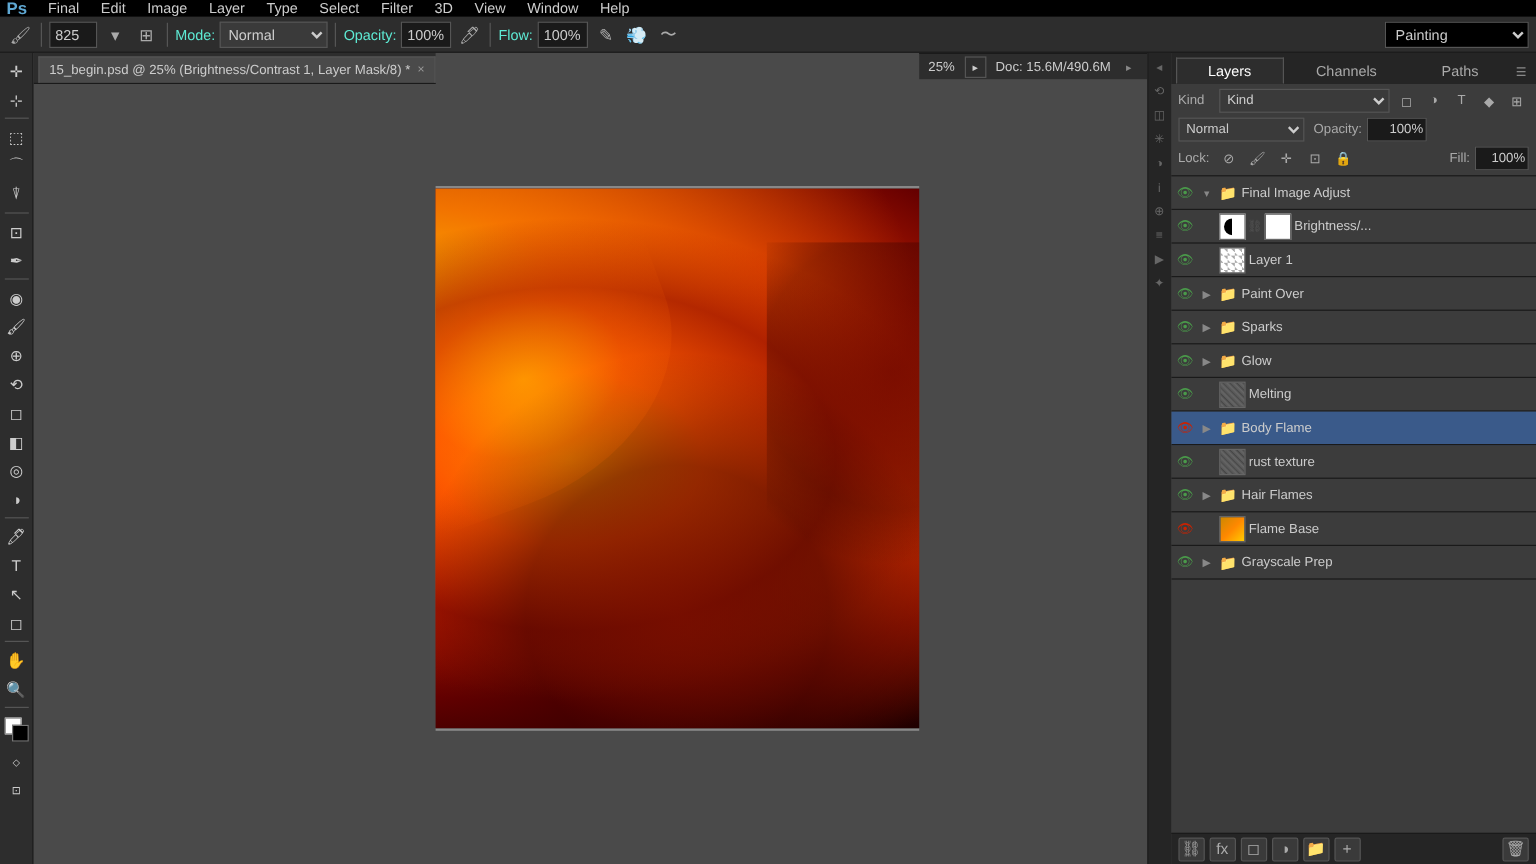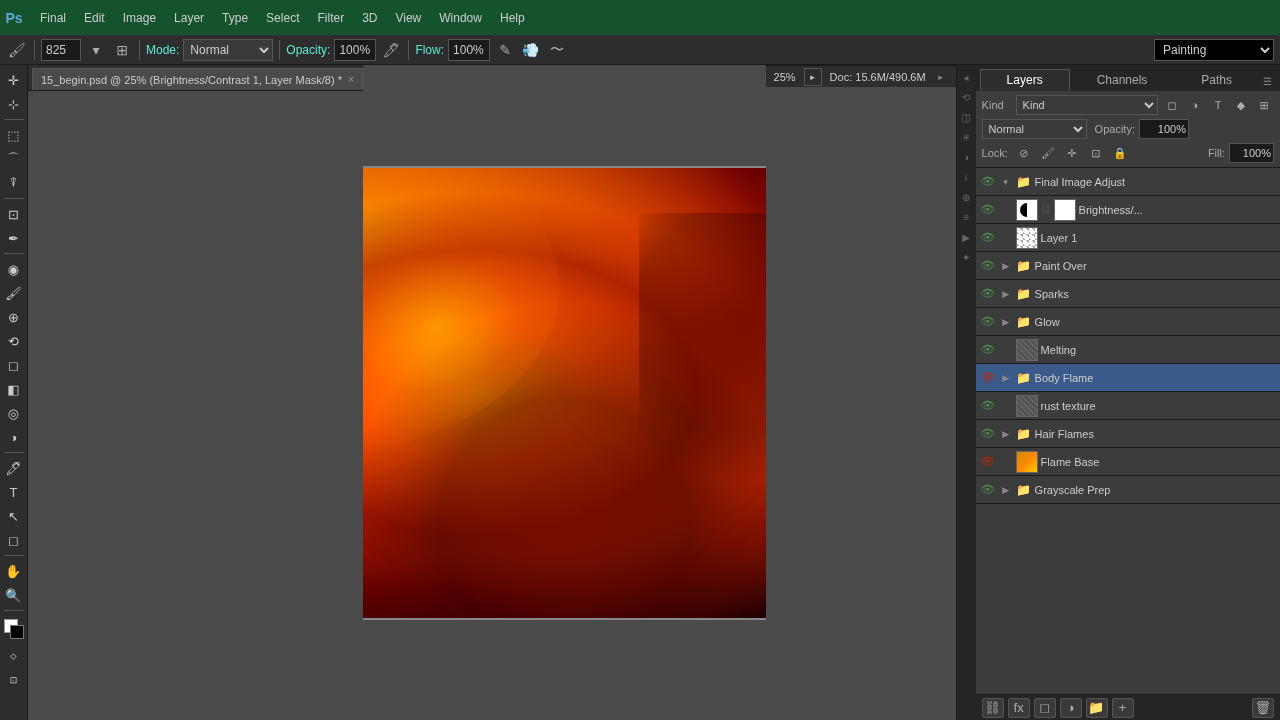--- a/index.html
+++ b/index.html
@@ -10,22 +10,22 @@
       font-family: 'Arial', sans-serif;
       font-size: 12px;
       color: #ccc;
       overflow: hidden;
       display: flex;
       flex-direction: column;
     }
 
     
     #menubar {
-      height: 35px;
-      background: #14532d;
+      height: 14px;
+      background: #000000;
       display: flex;
       align-items: center;
       padding: 0 4px;
       gap: 2px;
       flex-shrink: 0;
     }
     .menu-logo {
       width: 20px;
       height: 18px;
       display: flex;

